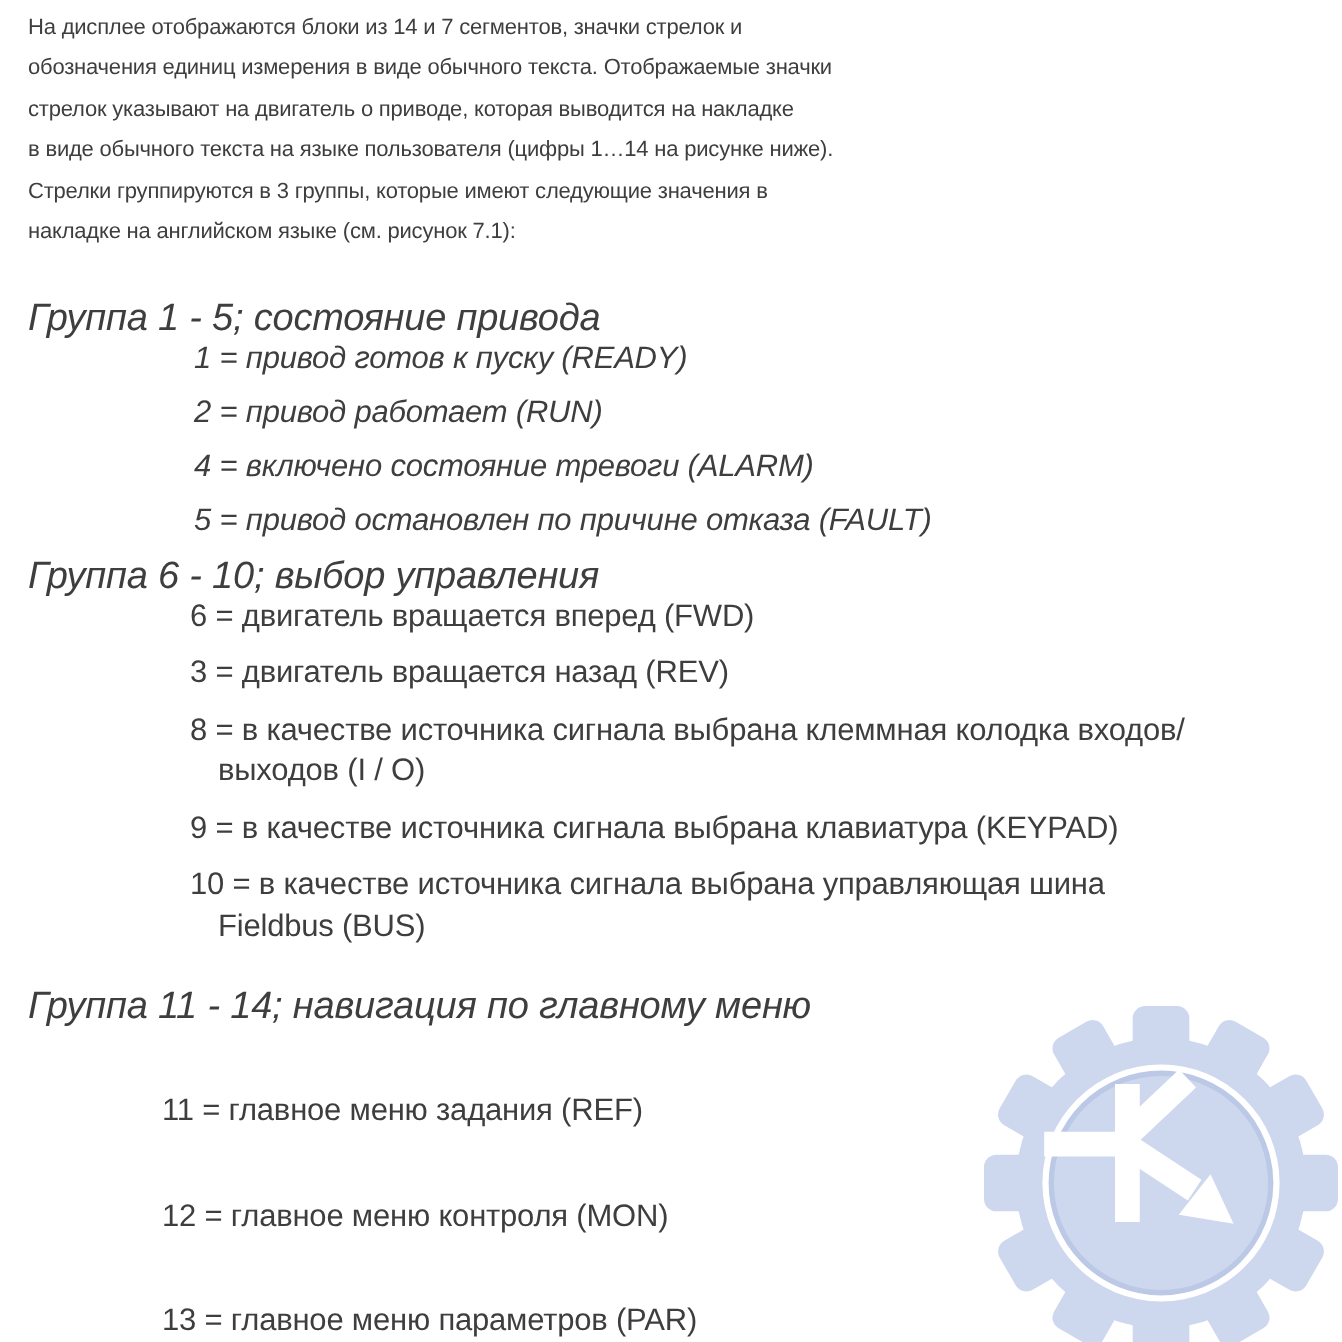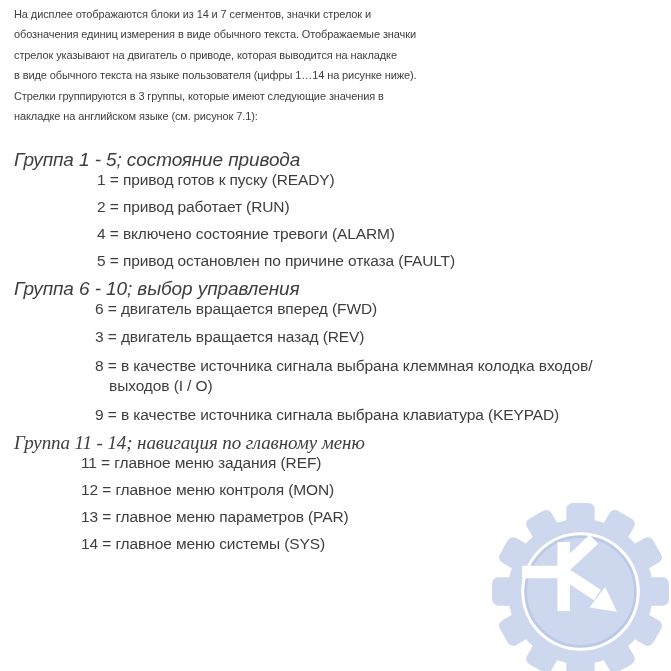--- a/index.html
+++ b/index.html
@@ -28,38 +28,38 @@
   }
   .group-heading {
     font-style: italic;
     font-size: 19px;
     line-height: 20px;
     margin: 0;
     letter-spacing: -0.1px;
   }
   .gh-1 { margin-top: 24px; }
   .gh-2 { margin-top: 7px; }
-  .gh-3 { margin-top: 8px; font-family: Liberation Serif, serif; }
+  .gh-3 { margin-top: 20px; }
   ul.group-list {
     list-style: none;
     margin: 0;
     padding: 0;
   }
   .group-list li {
     font-size: 15.5px;
     line-height: 20.5px;
     white-space: pre-wrap;
     letter-spacing: -0.1px;
   }
   .list-1 { margin-top: 7px; }
-  .list-1 li { padding-left: 83px; margin-bottom: 6.5px; }
+  .list-1 li { padding-left: 83px; margin-bottom: 6.5px; font-style: italic; }
   .list-2 { margin-top: 33px; }
   .list-2 li { padding-left: 95px; text-indent: -14px; margin-bottom: 8px; }
   .list-3 { margin-top: 6px; }
-  .list-3 li { padding-left: 67px; margin-bottom: 6.5px; }
+  .list-3 li { padding-left: 67px; margin-bottom: 6.5px; margin-top: 32px; }
   .watermark {
     position: absolute;
     left: 492px;
     top: 503px;
     width: 177px;
     height: 177px;
     z-index: 0;
   }
 </style>
 </head>
@@ -84,20 +84,22 @@
     <li>5 = привод остановлен по причине отказа (FAULT)</li>
   </ul>
 
   <div class="group-heading gh-2">Группа 6 - 10; выбор управления</div>
   <ul class="group-list list-2">
     <li>6 = двигатель вращается вперед (FWD)</li>
     <li>3 = двигатель вращается назад (REV)</li>
     <li>8 = в качестве источника сигнала выбрана клеммная колодка входов/
 выходов (I / O)</li>
     <li>9 = в качестве источника сигнала выбрана клавиатура (KEYPAD)</li>
+    <li>10 = в качестве источника сигнала выбрана управляющая шина
+Fieldbus (BUS)</li>
   </ul>
 
   <div class="group-heading gh-3">Группа 11 - 14; навигация по главному меню</div>
   <ul class="group-list list-3">
     <li>11 = главное меню задания (REF)</li>
     <li>12 = главное меню контроля (MON)</li>
     <li>13 = главное меню параметров (PAR)</li>
     <li>14 = главное меню системы (SYS)</li>
   </ul>
 

